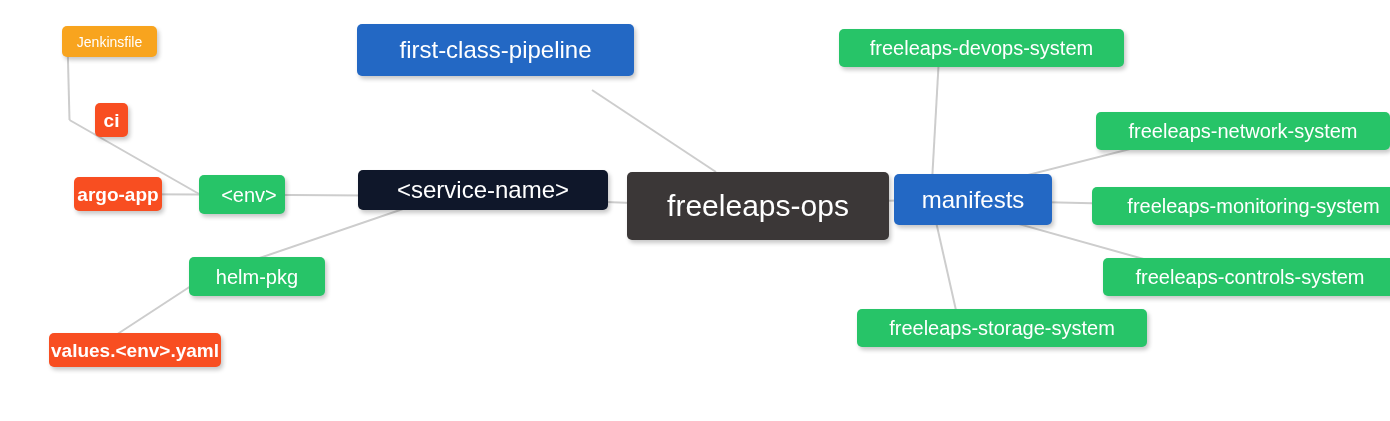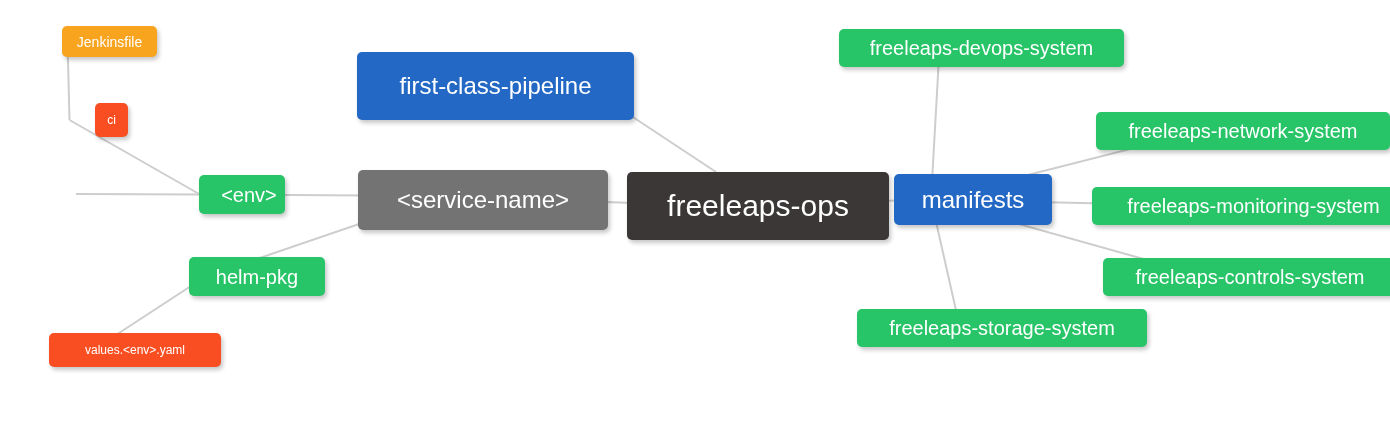--- a/index.html
+++ b/index.html
@@ -25,21 +25,21 @@
     cursor:pointer;
     box-sizing:border-box;
     padding:0 6px;
     line-height:1;
     user-select:none;
     margin-left:42px;
   }
   .lvl0{font-size:30px;}
   .lvl1{font-size:24px;}
   .lvl2{font-size:20px;}
-  .lvl3{font-size:12px;}
+  .lvl3{font-size:19px;font-weight:bold;}
   .lvl4{font-size:14px;}
 </style>
 </head>
 <body>
 
 <div class="canvas">
   <svg class="edges" viewBox="0 0 1390 421" xmlns="http://www.w3.org/2000/svg">
       <line x1="67.5" y1="41.5" x2="69.5" y2="120" stroke="#cdcdcd"></line>
       <line x1="69.5" y1="120" x2="200" y2="194.5" stroke="#cdcdcd"></line>
       <line x1="76" y1="194" x2="200" y2="194.5" stroke="#cdcdcd"></line>
@@ -49,26 +49,27 @@
       <line x1="441" y1="196" x2="716" y2="206" stroke="#cdcdcd"></line>
       <line x1="592" y1="90" x2="716" y2="172" stroke="#cdcdcd"></line>
       <line x1="716" y1="206" x2="931" y2="199.5" stroke="#cdcdcd"></line>
       <line x1="931" y1="199.5" x2="939.5" y2="48" stroke="#cdcdcd"></line>
       <line x1="931" y1="199.5" x2="1201" y2="131" stroke="#cdcdcd"></line>
       <line x1="931" y1="199.5" x2="1211.5" y2="206" stroke="#cdcdcd"></line>
       <line x1="931" y1="199.5" x2="1208" y2="277" stroke="#cdcdcd"></line>
       <line x1="931" y1="199.5" x2="960" y2="328" stroke="#cdcdcd"></line>
     </svg>
 <div class="node lvl0" style="left: 585px; top: 172px; width: 262px; height: 68px; background: rgb(59, 55, 55);">freeleaps-ops</div>
-    <div class="node lvl1" style="left: 315px; top: 52px; width: 277px; height: 68px; background: rgb(35, 104, 196);">first-class-pipeline</div>
-    <div class="node lvl1" style="left: 316px; top: 170px; width: 250px; height: 60px; background: #737373;">&lt;service-name&gt;</div>
+    <div class="node lvl1" style="left: 315px; top: 24px; width: 277px; height: 52px; background: rgb(35, 104, 196);">first-class-pipeline</div>
+    <div class="node lvl1" style="left: 316px; top: 170px; width: 250px; height: 40px; background: #0f172a;">&lt;service-name&gt;</div>
     <div class="node lvl1" style="left: 852px; top: 174px; width: 158px; height: 51px; background: rgb(35, 104, 196);">manifests</div>
     <div class="node lvl2" style="left: 157px; top: 175px; width: 86px; height: 39px; background: rgb(39, 196, 104); padding-left: 20px;">&lt;env&gt;</div>
     <div class="node lvl2" style="left: 147px; top: 257px; width: 136px; height: 39px; background: rgb(39, 196, 104);">helm-pkg</div>
     <div class="node lvl3" style="left: 53px; top: 103px; width: 33px; height: 34px; background: rgb(248, 78, 33);">ci</div>
+    <div class="node lvl3" style="left: 32px; top: 177px; width: 88px; height: 34px; background: rgb(248, 78, 33);">argo-app</div>
     <div class="node lvl3" style="left: 7px; top: 333px; width: 172px; height: 34px; background: rgb(248, 78, 33);">values.&lt;env&gt;.yaml</div>
     <div class="node lvl4" style="left: 20px; top: 26px; width: 95px; height: 31px; background: rgb(248, 164, 30);">Jenkinsfile</div>
     <div class="node lvl2" style="left: 797px; top: 29px; width: 285px; height: 38px; background: rgb(39, 196, 104);">freeleaps-devops-system</div>
     <div class="node lvl2" style="left: 1054px; top: 112px; width: 294px; height: 38px; background: rgb(39, 196, 104);">freeleaps-network-system</div>
     <div class="node lvl2" style="left: 1050px; top: 187px; width: 323px; height: 38px; background: rgb(39, 196, 104);">freeleaps-monitoring-system</div>
     <div class="node lvl2" style="left: 1061px; top: 258px; width: 294px; height: 38px; background: rgb(39, 196, 104);">freeleaps-controls-system</div>
     <div class="node lvl2" style="left: 815px; top: 309px; width: 290px; height: 38px; background: rgb(39, 196, 104);">freeleaps-storage-system</div>
   </div>
 
 </body></html>

